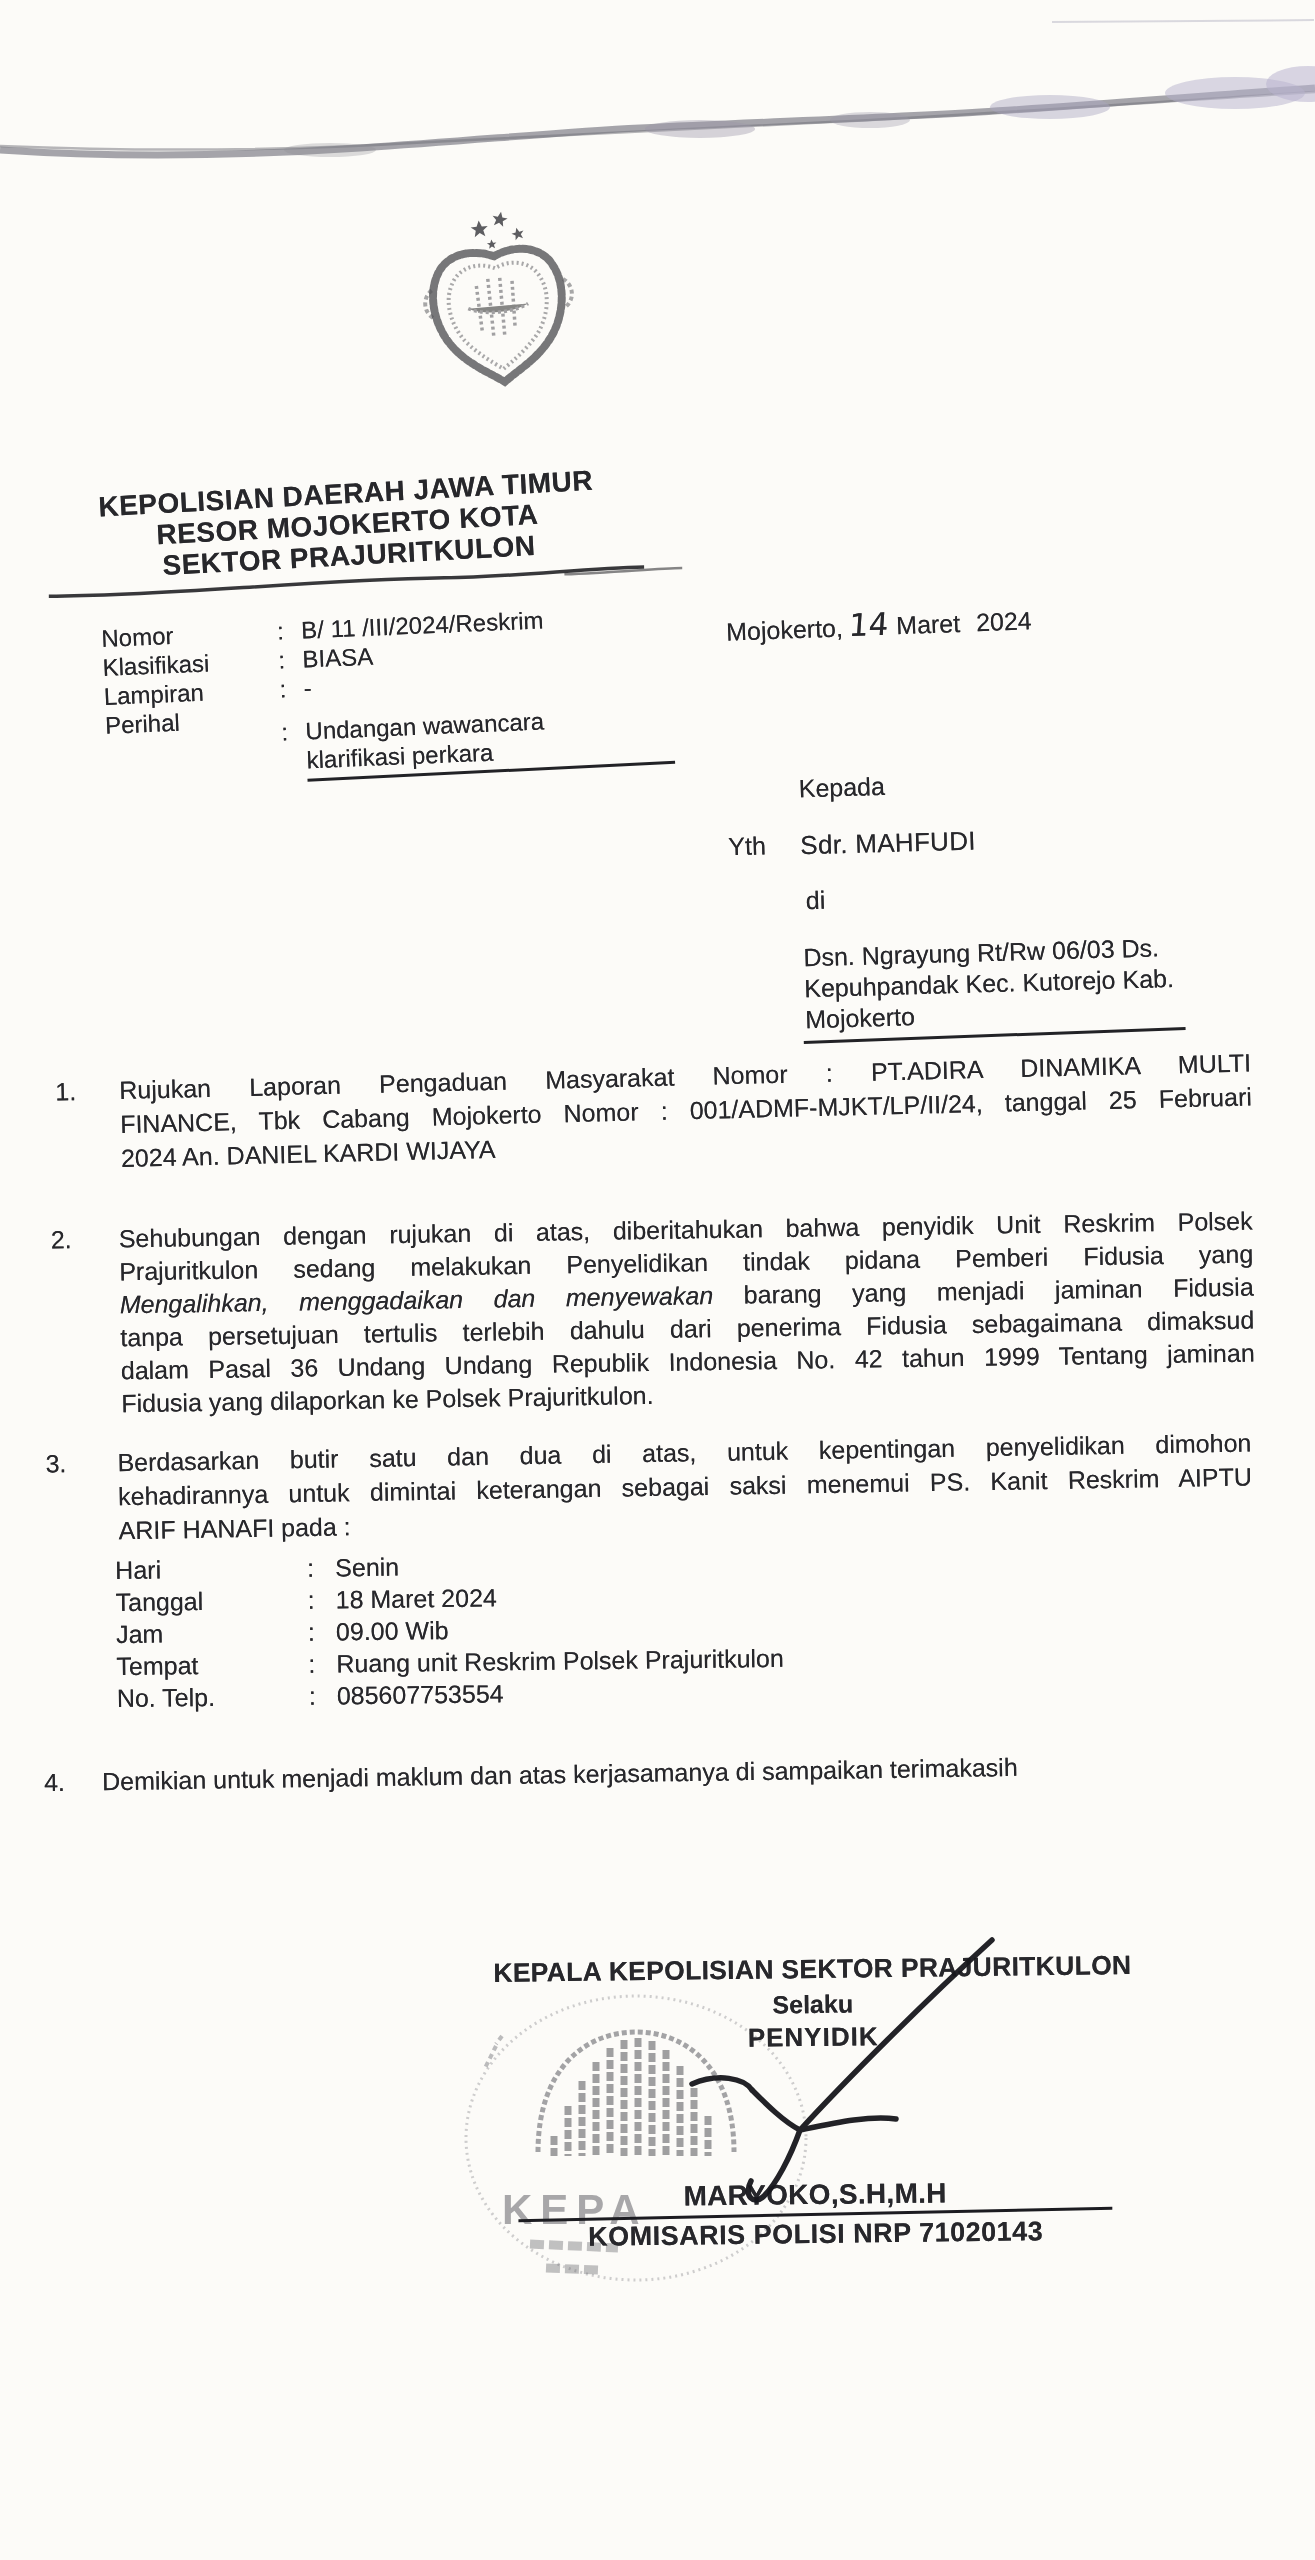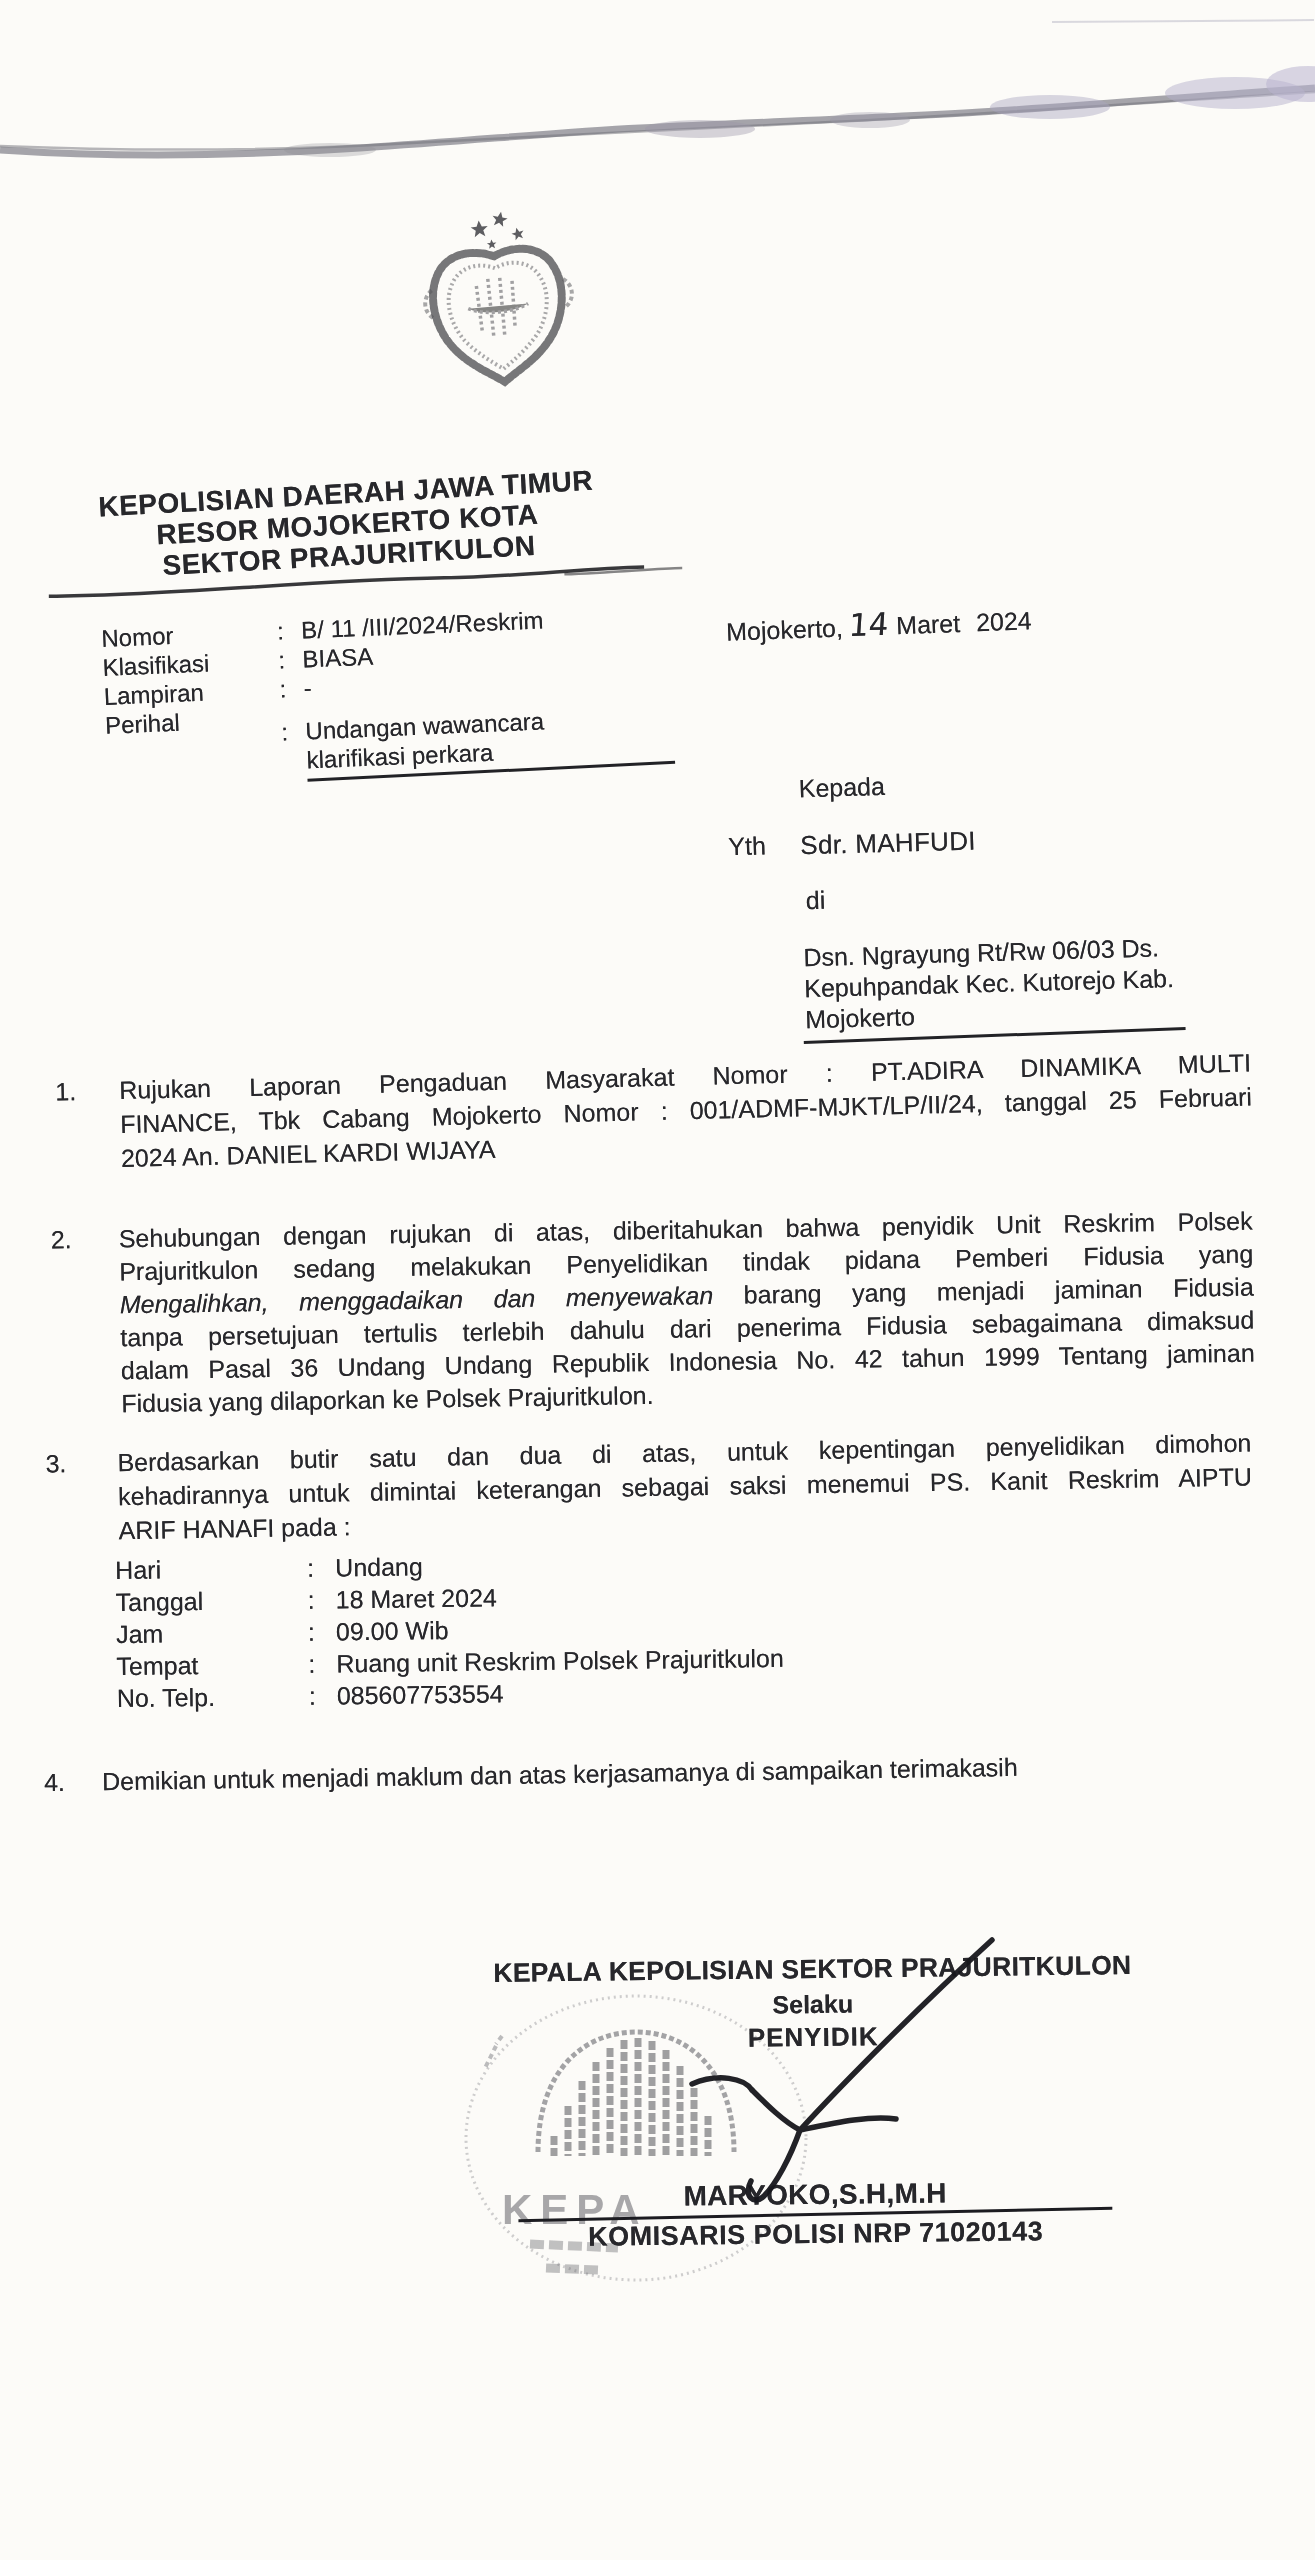--- a/index.html
+++ b/index.html
@@ -197,21 +197,21 @@
       <div class="jl">Berdasarkan butir satu dan dua di atas, untuk kepentingan penyelidikan dimohon</div>
       <div class="jl">kehadirannya untuk dimintai keterangan sebagai saksi menemui PS. Kanit Reskrim AIPTU</div>
       <div class="last">ARIF HANAFI  pada :</div>
     </div>
   </div>
 
   <div id="schedule" class="txt">
     <div class="s-row">
       <div class="s-label">Hari</div>
       <div class="s-colon">:</div>
-      <div class="s-value">Undang</div>
+      <div class="s-value">Senin</div>
     </div>
     <div class="s-row">
       <div class="s-label">Tanggal</div>
       <div class="s-colon">:</div>
       <div class="s-value">18 Maret 2024</div>
     </div>
     <div class="s-row">
       <div class="s-label">Jam</div>
       <div class="s-colon">:</div>
       <div class="s-value">09.00 Wib</div>

